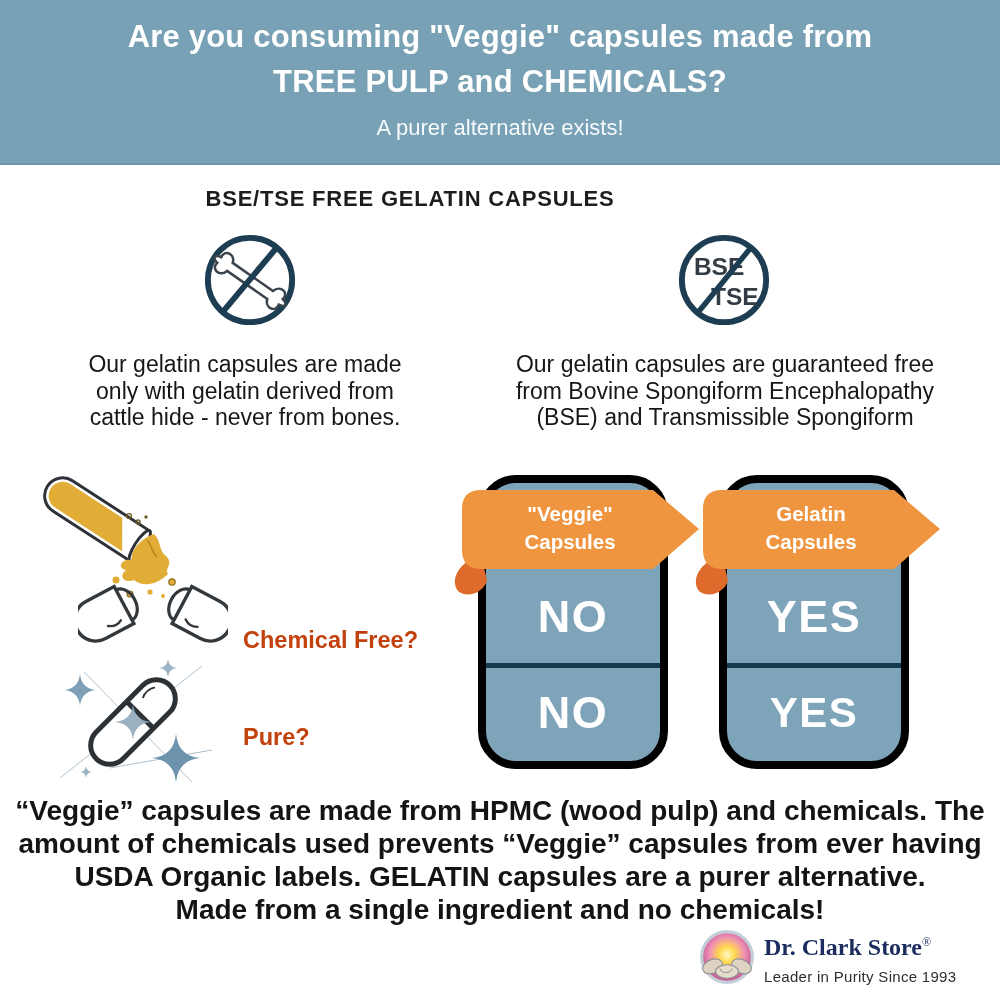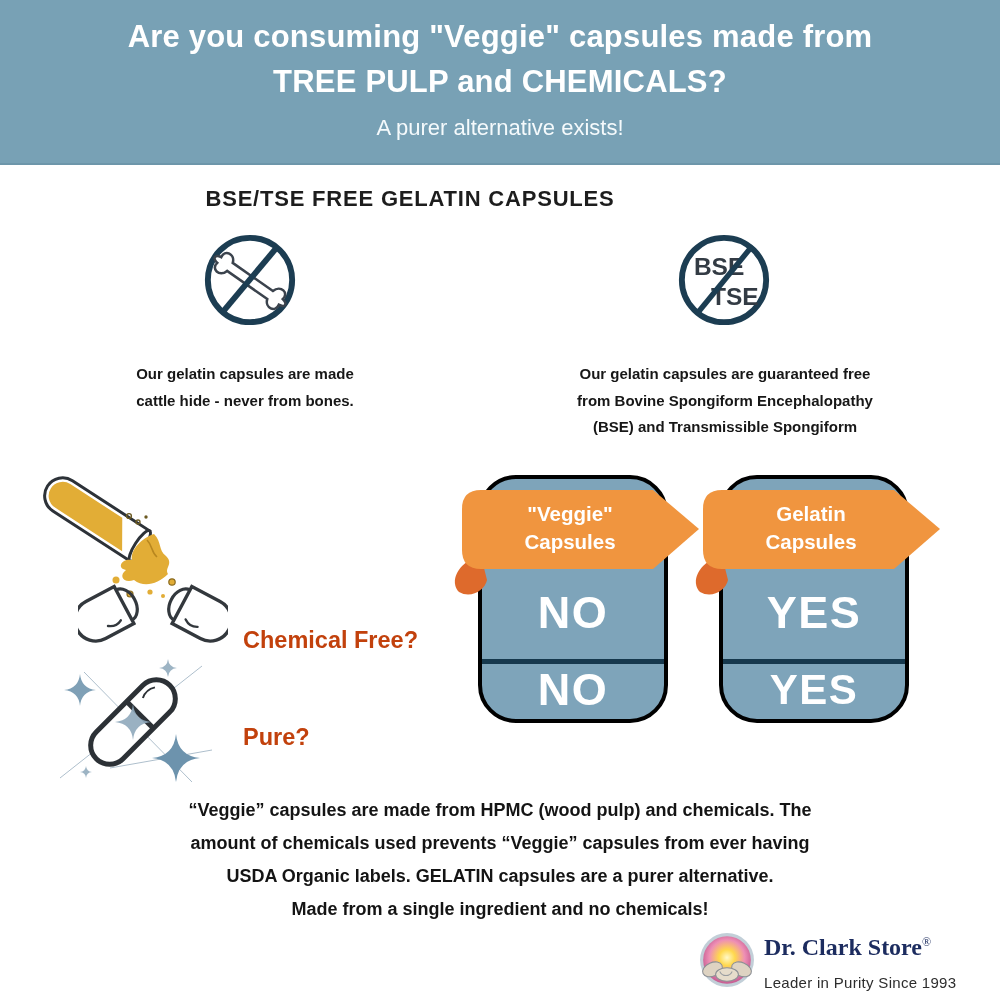--- a/index.html
+++ b/index.html
@@ -25,28 +25,28 @@
   
   .section-heading {
     position:absolute; left:0; top:186px; width:820px; text-align:center;
     font-size:22px; font-weight:bold; letter-spacing:0.8px; color:#1d1d1d;
   }
   
   .icon-wrap { position:absolute; width:98px; height:98px; }
   .icon-left { left:201px; top:231px; }
   .icon-right { left:675px; top:231px; }
   
-  .desc { position:absolute; top:361px; text-align:center;
-          font-size:15px; line-height:26.5px; color:#171717; font-weight:700;}
+  .desc { position:absolute; top:351px; text-align:center;
+          font-size:23px; line-height:26.5px; color:#171717; font-weight:400;}
   .desc-left  { left:70px;  width:350px; }
   .desc-right { left:505px; width:440px; }
   
   .cap-col {
-    position:absolute; top:475px; width:190px; height:248px;
-    background:#7EA4BA; border:4px solid #000000; border-radius:38px;
+    position:absolute; top:475px; width:190px; height:294px;
+    background:#7EA4BA; border:8px solid #000000; border-radius:38px;
   }
   .col-1 { left:478px; }
   .col-2 { left:719px; }
   .cap-col .divider {
     position:absolute; left:0; right:0; top:180px; height:5px; background:#16384D;
   }
   .cap-col .cell-1 {
     position:absolute; left:0; right:0; top:90px; height:88px;
     display:flex; align-items:center; justify-content:center;
   }
@@ -79,35 +79,35 @@
   .row-label-1 { top:611px; }
   .row-label-2 { top:708px; }
   
   .illus { position:absolute; }
   .illus-pour { left:26px; top:476px; }
   .illus-halves { left:78px; top:576px; }
   .illus-sparkle { left:50px; top:650px; }
   
   .footer-para {
     position:absolute; left:0; top:794px; width:1000px; text-align:center;
-    font-size:18px; line-height:33px; font-weight:bold; color:#141414;
+    font-size:28px; line-height:33px; font-weight:bold; color:#141414;
   }
   
   .logo {
     position:absolute; left:699px; top:929px; display:flex; align-items:center;
   }
   .logo .emblem { width:56px; height:56px; }
   .logo .logo-text { margin-left:9px; }
   .logo .logo-name {
     font-family:"Liberation Serif", serif; font-weight:bold; font-size:24px;
     color:#1C2C5F; line-height:26px;
   }
   .logo .logo-name sup { font-size:12px; font-weight:normal; color:#1C2C5F; }
   .logo .logo-tagline {
-    font-size:15px; color:#2d2d2d; letter-spacing:0.3px; margin-top:14px;
+    font-size:15px; color:#2d2d2d; letter-spacing:0.3px; margin-top:8px;
   }
 </style>
 </head>
 <body>
 
 <div class="canvas">
 
   <div class="header">
     <div class="title-line">Are you consuming "Veggie" capsules made from</div>
     <div class="title-line">TREE PULP and CHEMICALS?</div>
@@ -128,20 +128,21 @@
     <svg viewBox="0 0 100 100" width="98" height="98">
       <circle cx="50" cy="50" r="43" fill="none" stroke="#1C3D52" stroke-width="6"></circle>
       <text x="45" y="45" text-anchor="middle" font-family="Liberation Sans, sans-serif" font-weight="bold" font-size="25" fill="#333b44">BSE</text>
       <text x="61" y="76" text-anchor="middle" font-family="Liberation Sans, sans-serif" font-weight="bold" font-size="25" fill="#333b44">TSE</text>
       <line x1="79" y1="15" x2="22" y2="85" stroke="#1C3D52" stroke-width="5.5"></line>
     </svg>
   </div>
 
   <div class="desc desc-left">
     <div>Our gelatin capsules are made</div>
+    <div>only with gelatin derived from</div>
     <div>cattle hide - never from bones.</div>
   </div>
 
   <div class="desc desc-right">
     <div>Our gelatin capsules are guaranteed free</div>
     <div>from Bovine Spongiform Encephalopathy</div>
     <div>(BSE) and Transmissible Spongiform</div>
   </div>
 
   <div class="illus illus-pour">

